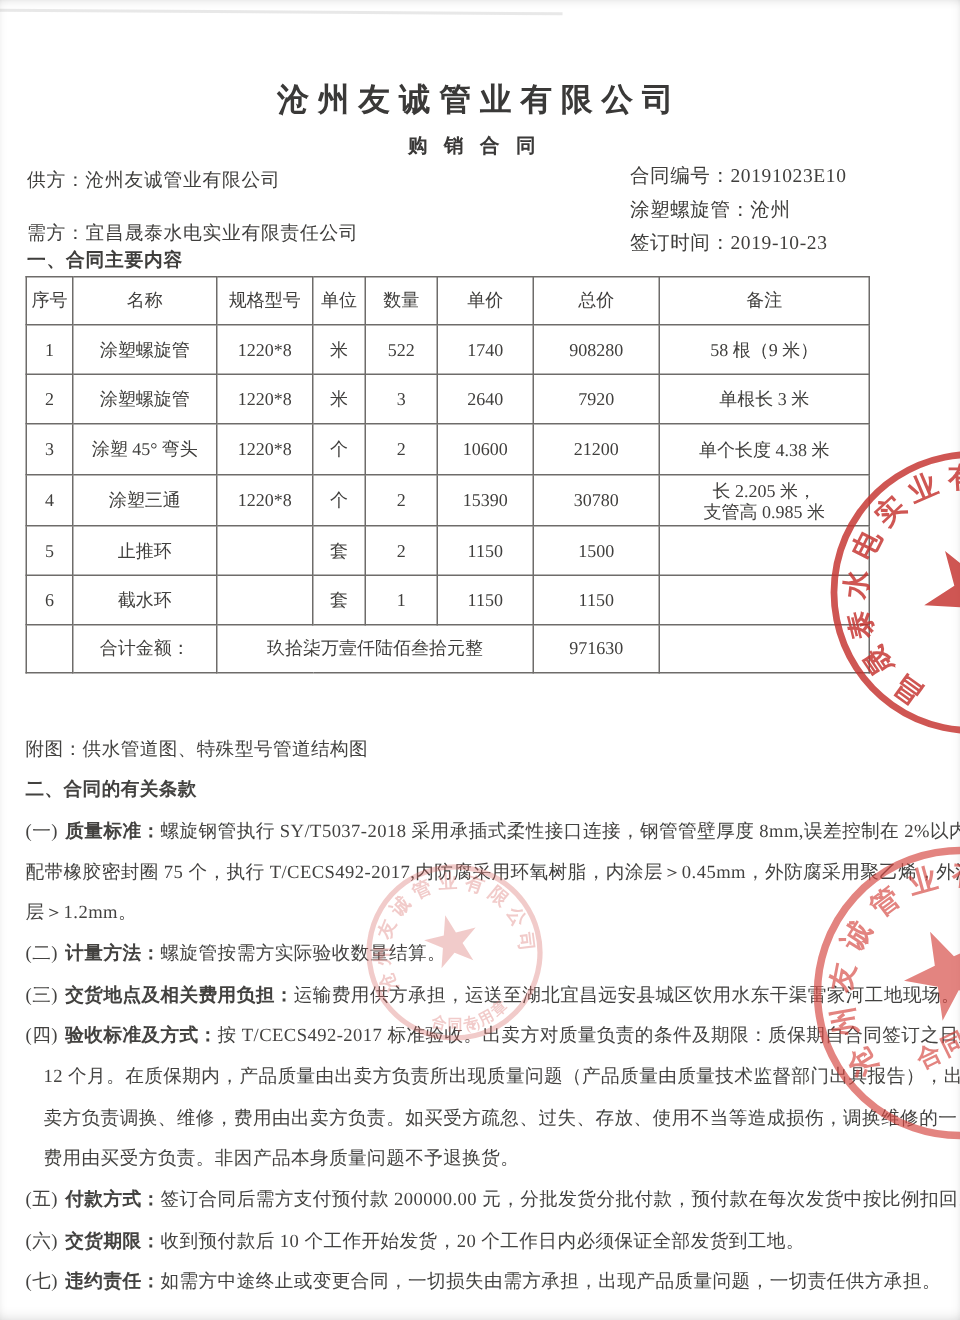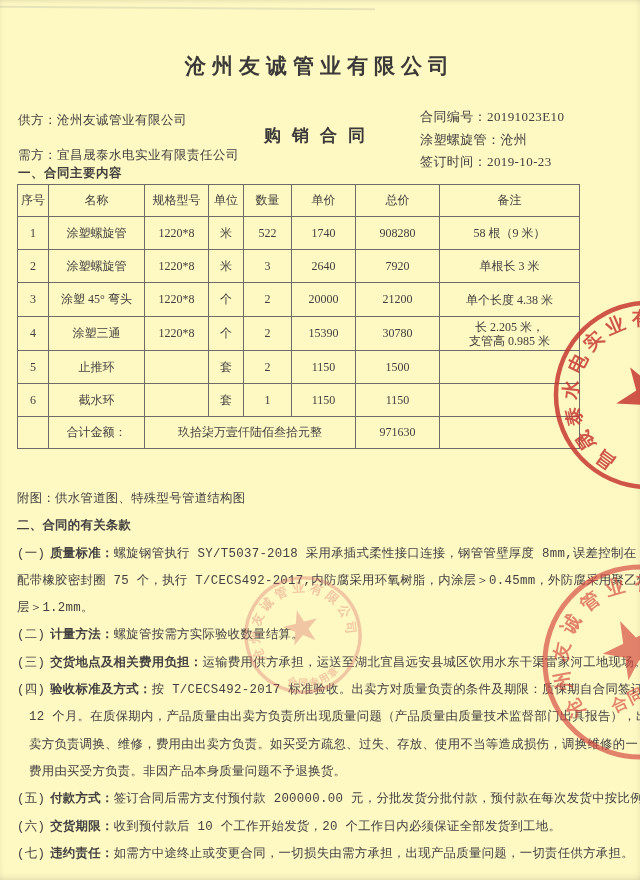--- a/index.html
+++ b/index.html
@@ -3,33 +3,33 @@
 <meta charset="utf-8">
 <style>
   html,body{margin:0;padding:0;}
   body{
     width:640px;height:880px;
     background:#e9e7e4;
     font-family:"Liberation Serif","DejaVu Serif",serif;
   }
   .page{
     position:relative;width:640px;height:880px;overflow:hidden;
-    background:#fef9c3;
+    background:#ffffff;
     box-shadow:inset 0 5px 7px -6px rgba(0,0,0,.18),
                inset 0 -7px 9px -7px rgba(0,0,0,.16),
                inset -5px 0 8px -6px rgba(0,0,0,.10),
                inset 5px 0 8px -6px rgba(0,0,0,.07);
     color:#3f3e3c;
   }
   .scan-streak{position:absolute;top:7px;left:0;width:375px;height:2px;
     background:rgba(150,150,150,.22);transform:rotate(.35deg);}
   .doc-title{position:absolute;top:52px;left:0;width:100%;text-align:center;
     font-size:21px;font-weight:700;letter-spacing:6px;color:#3a3938;}
   .doc-subtitle{position:absolute;top:88px;left:0;width:100%;text-align:center;
-    font-size:17px;font-weight:700;letter-spacing:11px;color:#3a3938;margin-top:36px;}
+    font-size:13px;font-weight:700;letter-spacing:11px;color:#3a3938;}
   .party{position:absolute;left:18px;font-size:12.5px;letter-spacing:.5px;}
   .p-supplier{top:112px;}
   .p-buyer{top:147px;}
   .meta{position:absolute;left:420px;top:106px;font-size:13px;line-height:22.5px;letter-spacing:.4px;}
   .sec1{position:absolute;left:18px;top:165px;font-size:12.5px;font-weight:700;letter-spacing:.5px;}
   table.main{
     position:absolute;left:17px;top:184px;width:562px;
     border-collapse:collapse;table-layout:fixed;
     font-size:12px;color:#403f3d;
   }
@@ -41,21 +41,21 @@
   tr.r1,tr.r2,tr.r5,tr.r6{height:33px;}
   tr.r3,tr.r4{height:34px;}
   tr.tot{height:32px;}
   tr.note{height:30px;}
   td.remark{font-size:12px;white-space:pre-line;line-height:14px;}
   tr.note td{text-align:left;padding-left:5px;font-size:12.3px;letter-spacing:.3px;}
   .flow{
     position:absolute;left:17px;top:486px;width:606px;
     font-size:12.4px;letter-spacing:.3px;color:#434240;
   }
-  .ln{height:27.3px;line-height:27.3px;white-space:nowrap;font-family:Liberation Mono, monospace;}
+  .ln{height:27.3px;line-height:27.3px;white-space:nowrap;}
   .ln.ind{padding-left:12px;}
   .ln.sec{font-weight:700;}
   .cnum{margin-right:5px;}
   .clabel{font-weight:700;}
   .seal{position:absolute;pointer-events:none;}
   .seal text{font-family:"Liberation Serif","DejaVu Serif",serif;font-weight:700;}
   .seal-buyer{left:543px;top:290px;opacity:.82;}
   .seal-center{left:233px;top:565px;opacity:.34;}
   .seal-right{left:535px;top:557px;opacity:.66;}
 </style>
@@ -121,21 +121,21 @@
       <td>2640</td>
       <td>7920</td>
       <td class="remark">单根长 3 米</td>
     </tr>
     <tr class="r3">
       <td>3</td>
       <td>涂塑 45° 弯头</td>
       <td>1220*8</td>
       <td>个</td>
       <td>2</td>
-      <td>20000</td>
+      <td>10600</td>
       <td>21200</td>
       <td class="remark">单个长度 4.38 米</td>
     </tr>
     <tr class="r4">
       <td>4</td>
       <td>涂塑三通</td>
       <td>1220*8</td>
       <td>个</td>
       <td>2</td>
       <td>15390</td>

